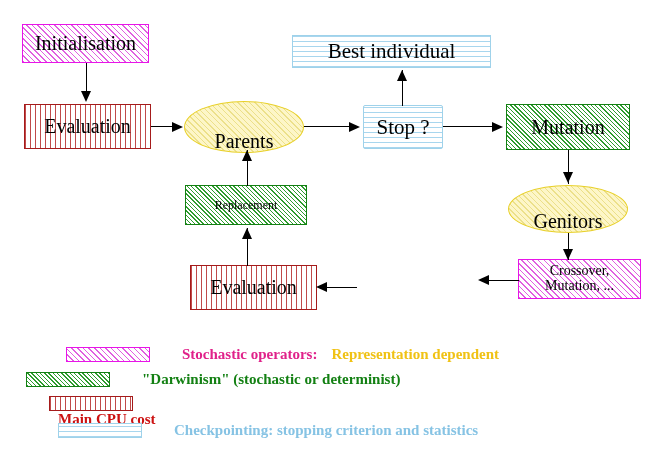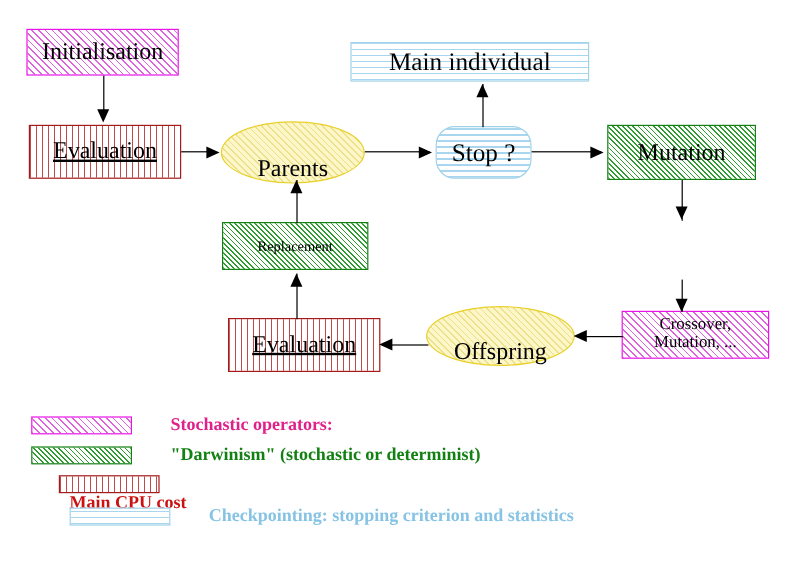--- a/index.html
+++ b/index.html
@@ -33,21 +33,21 @@
   .box {
     border-style: solid;
     border-width: 1px;
   }
   .ellipse {
     border-style: solid;
     border-width: 1px;
     border-radius: 50%;
   }
   .rounded {
-    border-radius: 16px;
+    border-radius: 2px;
   }
 
   
   
   .fill-magenta {
     border-color: #e814e8;
     background-color: #ffffff;
     background-image: repeating-linear-gradient(
       45deg,
       #e060e0 0px, #e060e0 1px,
@@ -63,21 +63,20 @@
       rgba(255,255,255,0) 1px, rgba(255,255,255,0) 3px);
   }
   
   .fill-red {
     border-color: #a51b1b;
     background-color: #ffffff;
     background-image: repeating-linear-gradient(
       90deg,
       #c04a4a 0px, #c04a4a 1px,
       rgba(255,255,255,0) 1px, rgba(255,255,255,0) 5px);
-    text-decoration: underline;
   }
   
   .fill-blue {
     border-color: #9fd2ea;
     background-color: #ffffff;
     background-image: repeating-linear-gradient(
       0deg,
       #a8d6ee 0px, #a8d6ee 1px,
       rgba(255,255,255,0) 1px, rgba(255,255,255,0) 5px);
   }
@@ -176,40 +175,40 @@
 
   <div class="node box fill-red" style="left:24px; top:104px; width:127px; height:45px; font-size:20px;">
     <span>Evaluation</span>
   </div>
 
   <div class="node ellipse fill-yellow" style="left:184px; top:101px; width:120px; height:52px; font-size:20px;">
     <span>Parents</span>
   </div>
 
   <div class="node box fill-blue" style="left:292px; top:35px; width:199px; height:33px; font-size:21px;">
-    <span>Main individual</span>
+    <span>Best individual</span>
   </div>
 
   <div class="node box rounded fill-blue" style="left:363px; top:105px; width:80px; height:44px; font-size:21px;">
     <span>Stop ?</span>
   </div>
 
   <div class="node box fill-green" style="left:506px; top:104px; width:124px; height:46px; font-size:20px;">
     <span>Mutation</span>
   </div>
 
+  <div class="node ellipse fill-yellow" style="left:508px; top:185px; width:120px; height:48px; font-size:20px;">
+    <span>Genitors</span>
+  </div>
 
   <div class="node box fill-magenta" style="left:518px; top:259px; width:123px; height:40px; font-size:14px;">
     <span>Crossover,
 Mutation, ...</span>
   </div>
 
-  <div class="node ellipse fill-yellow" style="left:355px; top:255px; width:124px; height:50px; font-size:20px;">
-    <span>Offspring</span>
-  </div>
 
   <div class="node box fill-red" style="left:190px; top:265px; width:127px; height:45px; font-size:20px;">
     <span>Evaluation</span>
   </div>
 
   <div class="node box fill-green" style="left:185px; top:185px; width:122px; height:40px; font-size:12px;">
     <span>Replacement</span>
   </div>
 
 
@@ -239,23 +238,24 @@
 
   <div class="edge edge-h" style="left:319px; top:287px; width:38px;"></div>
   <div class="arrowhead ah-left" style="left:316px; top:282px;"></div>
 
   <div class="edge edge-v" style="left:247px; top:228px; height:38px;"></div>
   <div class="arrowhead ah-up" style="left:242px; top:228px;"></div>
 
   <div class="edge edge-v" style="left:247px; top:150px; height:36px;"></div>
   <div class="arrowhead ah-up" style="left:242px; top:150px;"></div>
 
-  <div class="legend-row" style="top:346px;">
+  <div class="legend-row" style="top:346px;margin-left:40px;">
     <div class="legend-swatch fill-magenta"></div>
     <div class="legend-text lt-magenta">Stochastic operators:</div>
+    <div class="legend-text lt-gold" style="margin-left:14px;">Representation dependent</div>
   </div>
 
   <div class="legend-row" style="top:371px;">
     <div class="legend-swatch fill-green"></div>
     <div class="legend-text lt-green">"Darwinism" (stochastic or determinist)</div>
   </div>
 
   <div class="legend-row" style="top:396px;flex-direction:column;">
     <div class="legend-swatch fill-red"></div>
     <div class="legend-text lt-red">Main CPU cost</div>

